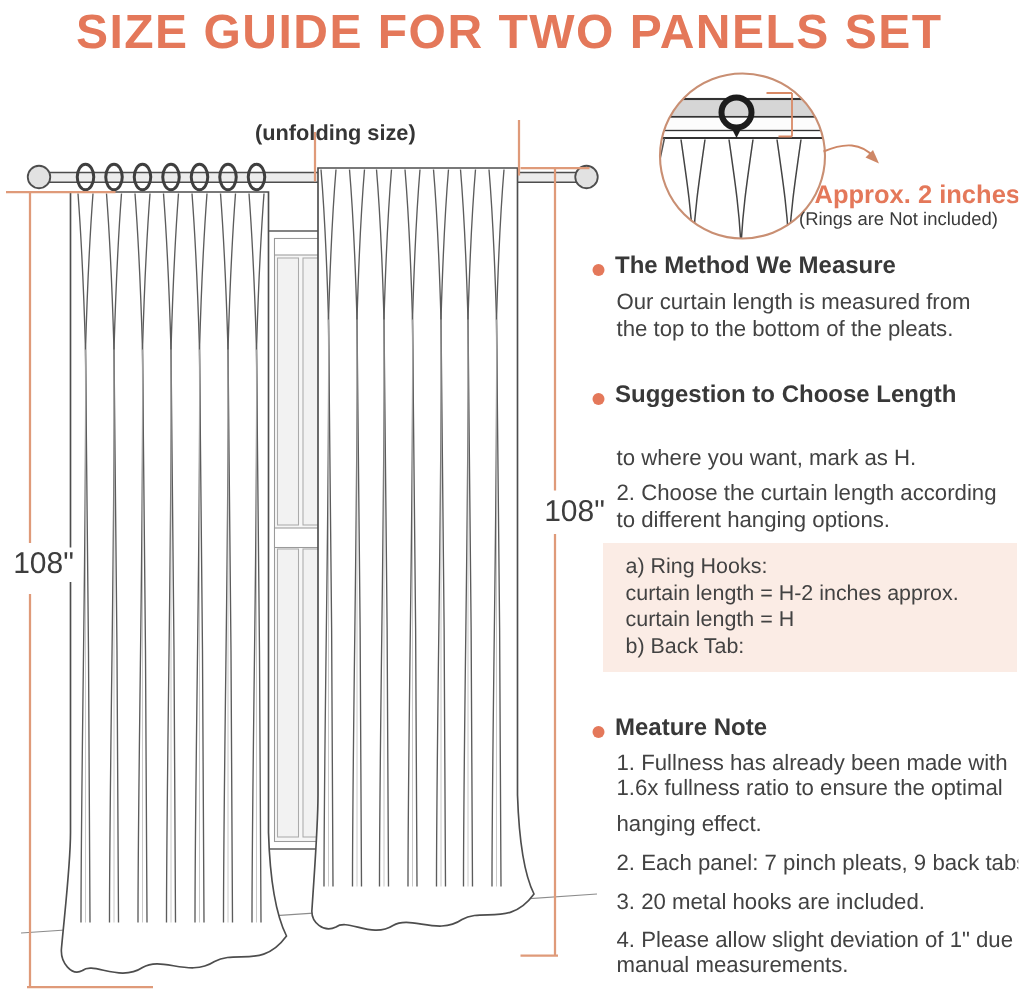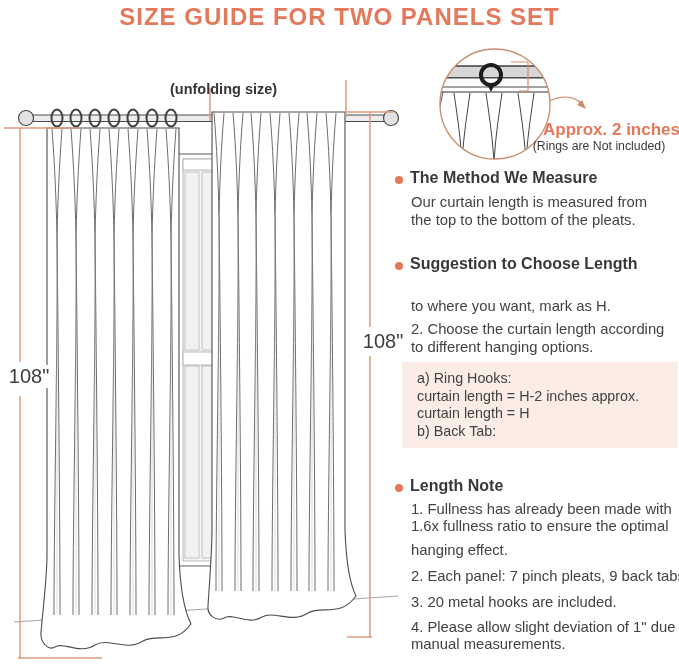--- a/index.html
+++ b/index.html
@@ -10,21 +10,21 @@
     --body-text:#424242;
   }
   html,body{margin:0;padding:0;background:#fff;}
   .canvas{
     position:relative;width:679px;height:664px;background:#fff;overflow:hidden;
     font-family:"Liberation Sans", sans-serif;
   }
   .art{position:absolute;left:0;top:0;}
   .title{
     position:absolute;left:0;top:3px;width:679px;text-align:center;
-    font-size:24px;font-weight:700;letter-spacing:1px;color:var(--accent);
+    font-size:32px;font-weight:700;letter-spacing:1px;color:var(--accent);
   }
   .pw-label{position:absolute;left:170px;top:60px;width:212px;text-align:center;
     font-size:18px;font-weight:700;color:#353535;}
   .pw-sub{position:absolute;left:170px;top:81px;width:212px;text-align:left;
     font-size:14.5px;font-weight:700;color:#353535;}
   .h-label{position:absolute;font-size:20px;color:#3D3D3D;text-align:center;background:#fff;}
   .h-left{left:6px;top:365px;width:46px;}
   .h-right{left:358px;top:330px;width:50px;}
   .approx{position:absolute;left:518px;top:120px;width:162px;text-align:right;
     font-size:17px;font-weight:700;color:var(--accent);}
@@ -178,21 +178,21 @@
   <div class="opt-box">
     <div class="inner">
       <div>a) Ring Hooks:</div>
       <div>curtain length = H-2 inches approx.</div>
       <div>curtain length = H</div>
       <div>b) Back Tab:</div>
     </div>
   </div>
 
   <span class="bullet" style="left:395px;top:484px"></span>
-  <div class="sec-h" style="top:477px">Length Note</div>
+  <div class="sec-h" style="top:477px">Meature Note</div>
   <div class="bl" style="top:501px">1. Fullness has already been made with</div>
   <div class="bl" style="top:518px">1.6x fullness ratio to ensure the optimal</div>
   <div class="bl" style="top:542px">hanging effect.</div>
   <div class="bl" style="top:568px">2. Each panel: 7 pinch pleats, 9 back tabs.</div>
   <div class="bl" style="top:594px">3. 20 metal hooks are included.</div>
   <div class="bl" style="top:619px">4. Please allow slight deviation of 1" due to</div>
   <div class="bl" style="top:636px">manual measurements.</div>
 
 </div>
 

